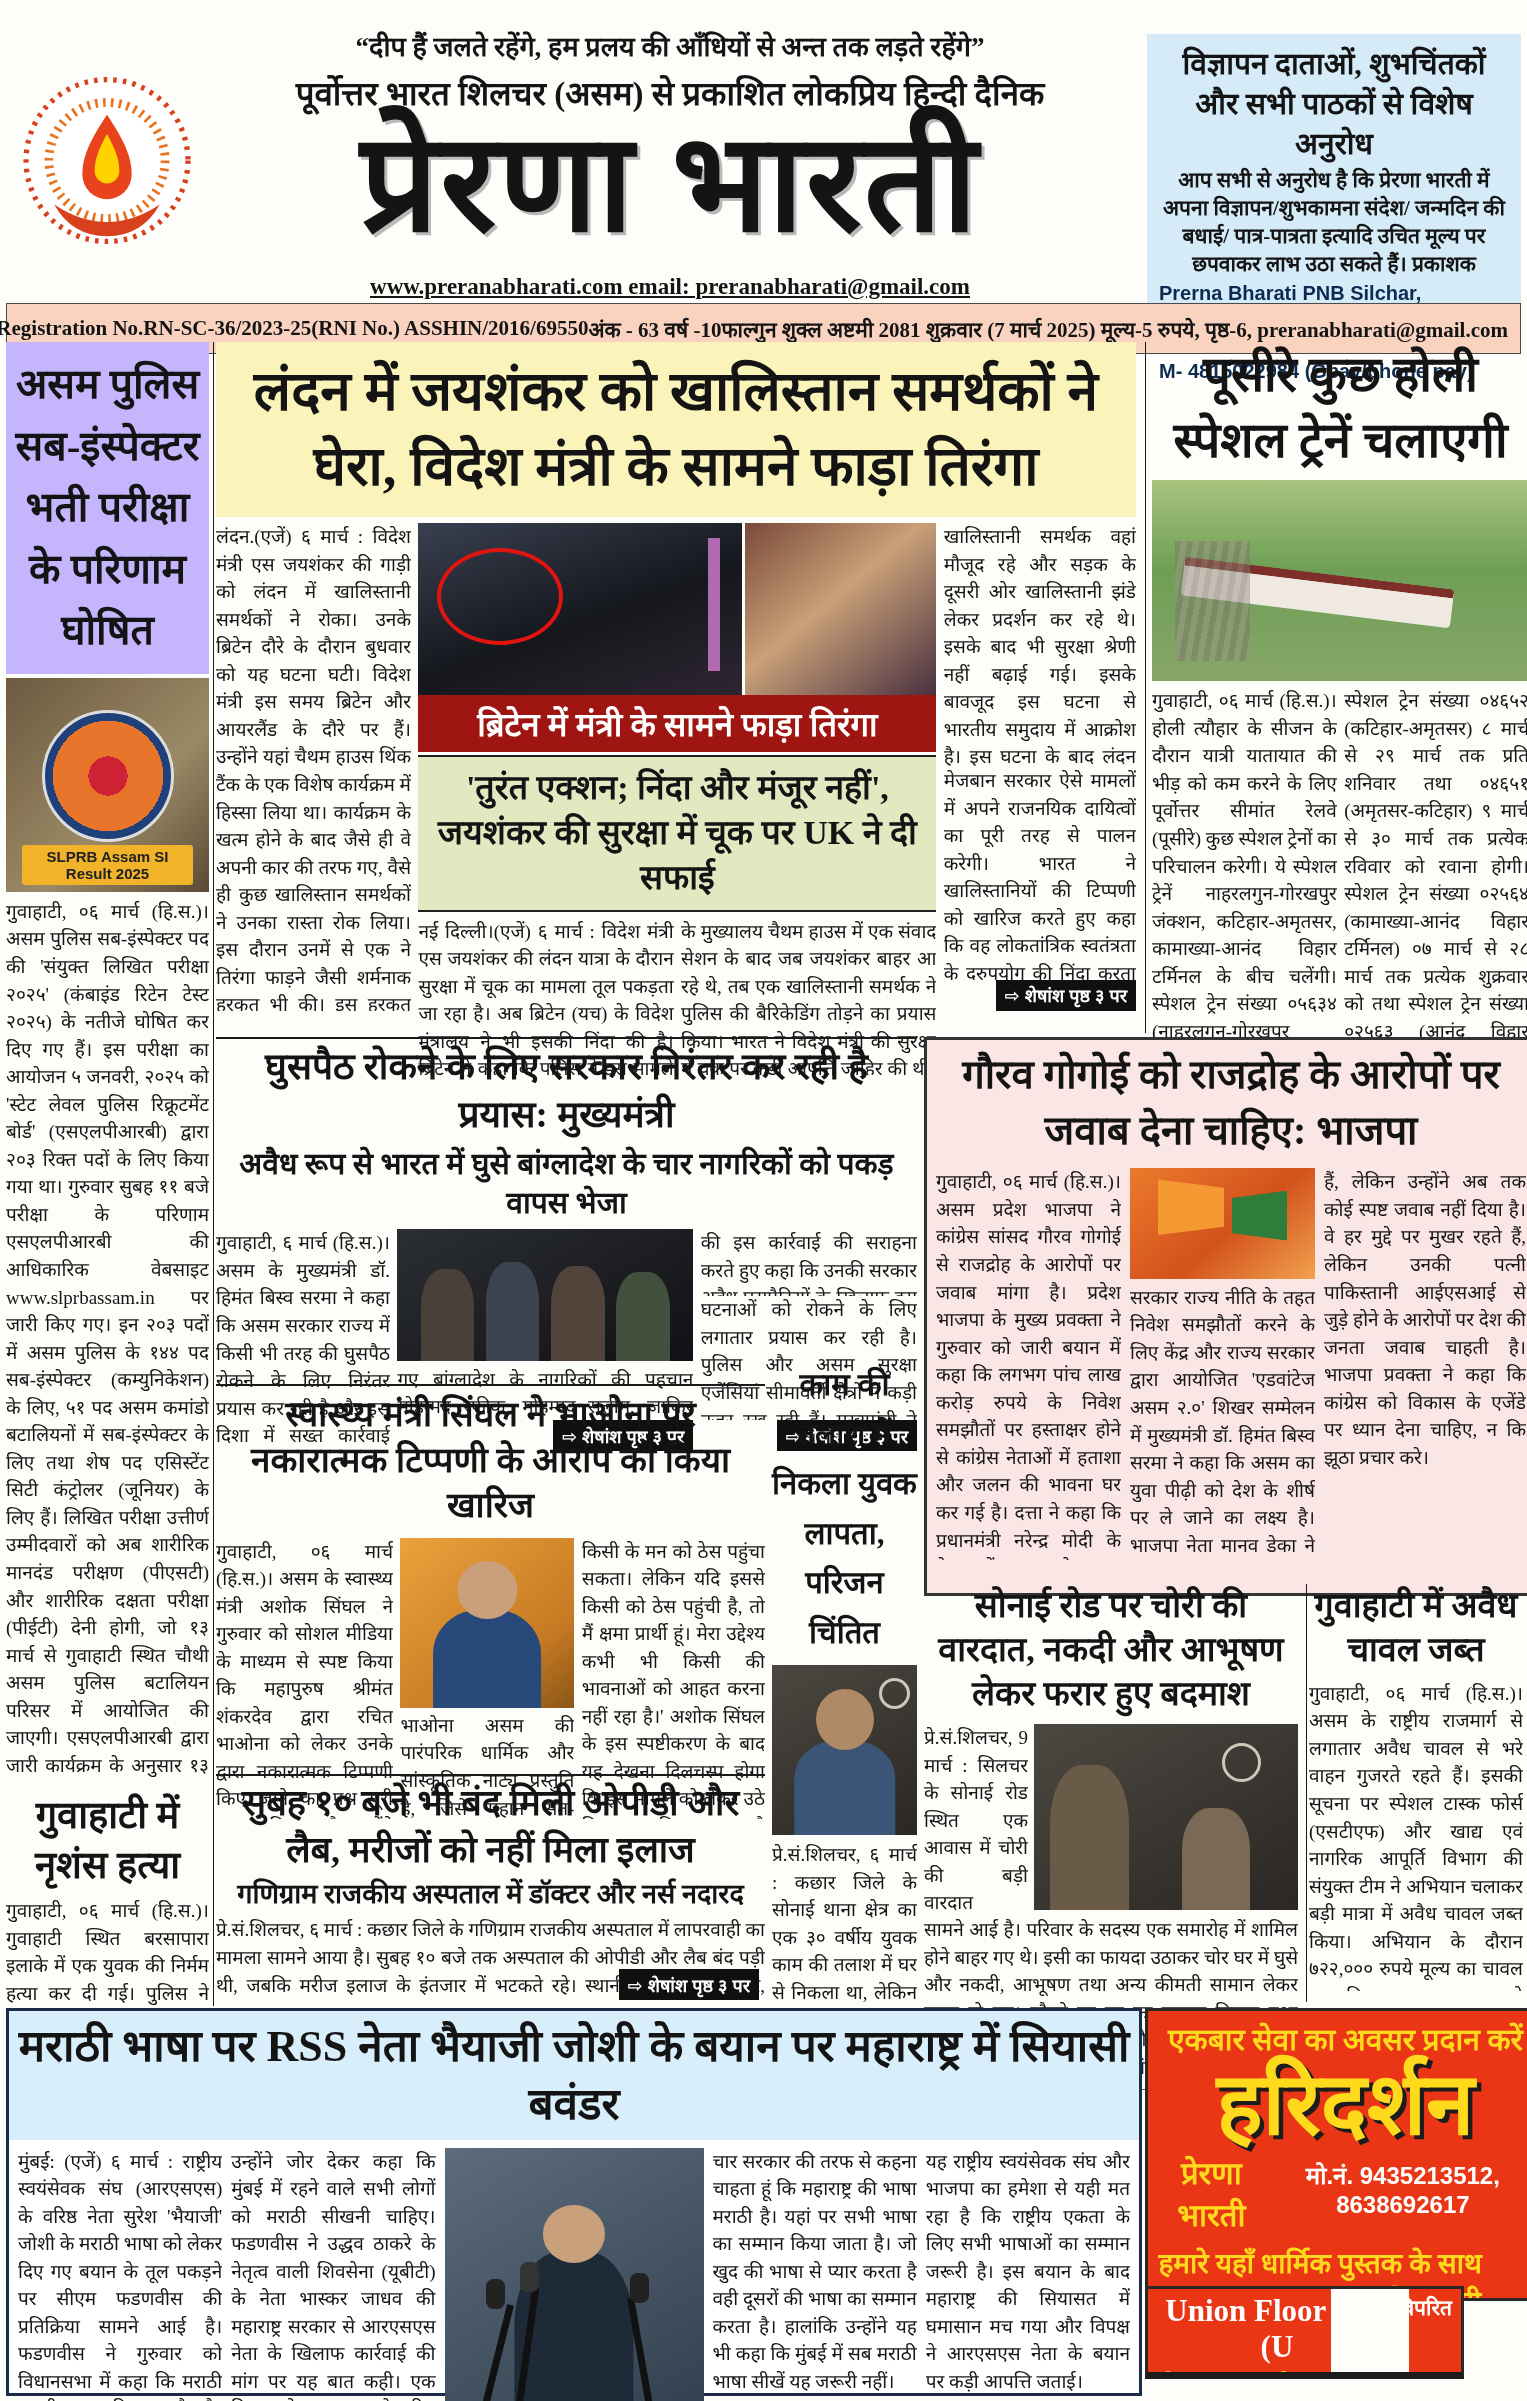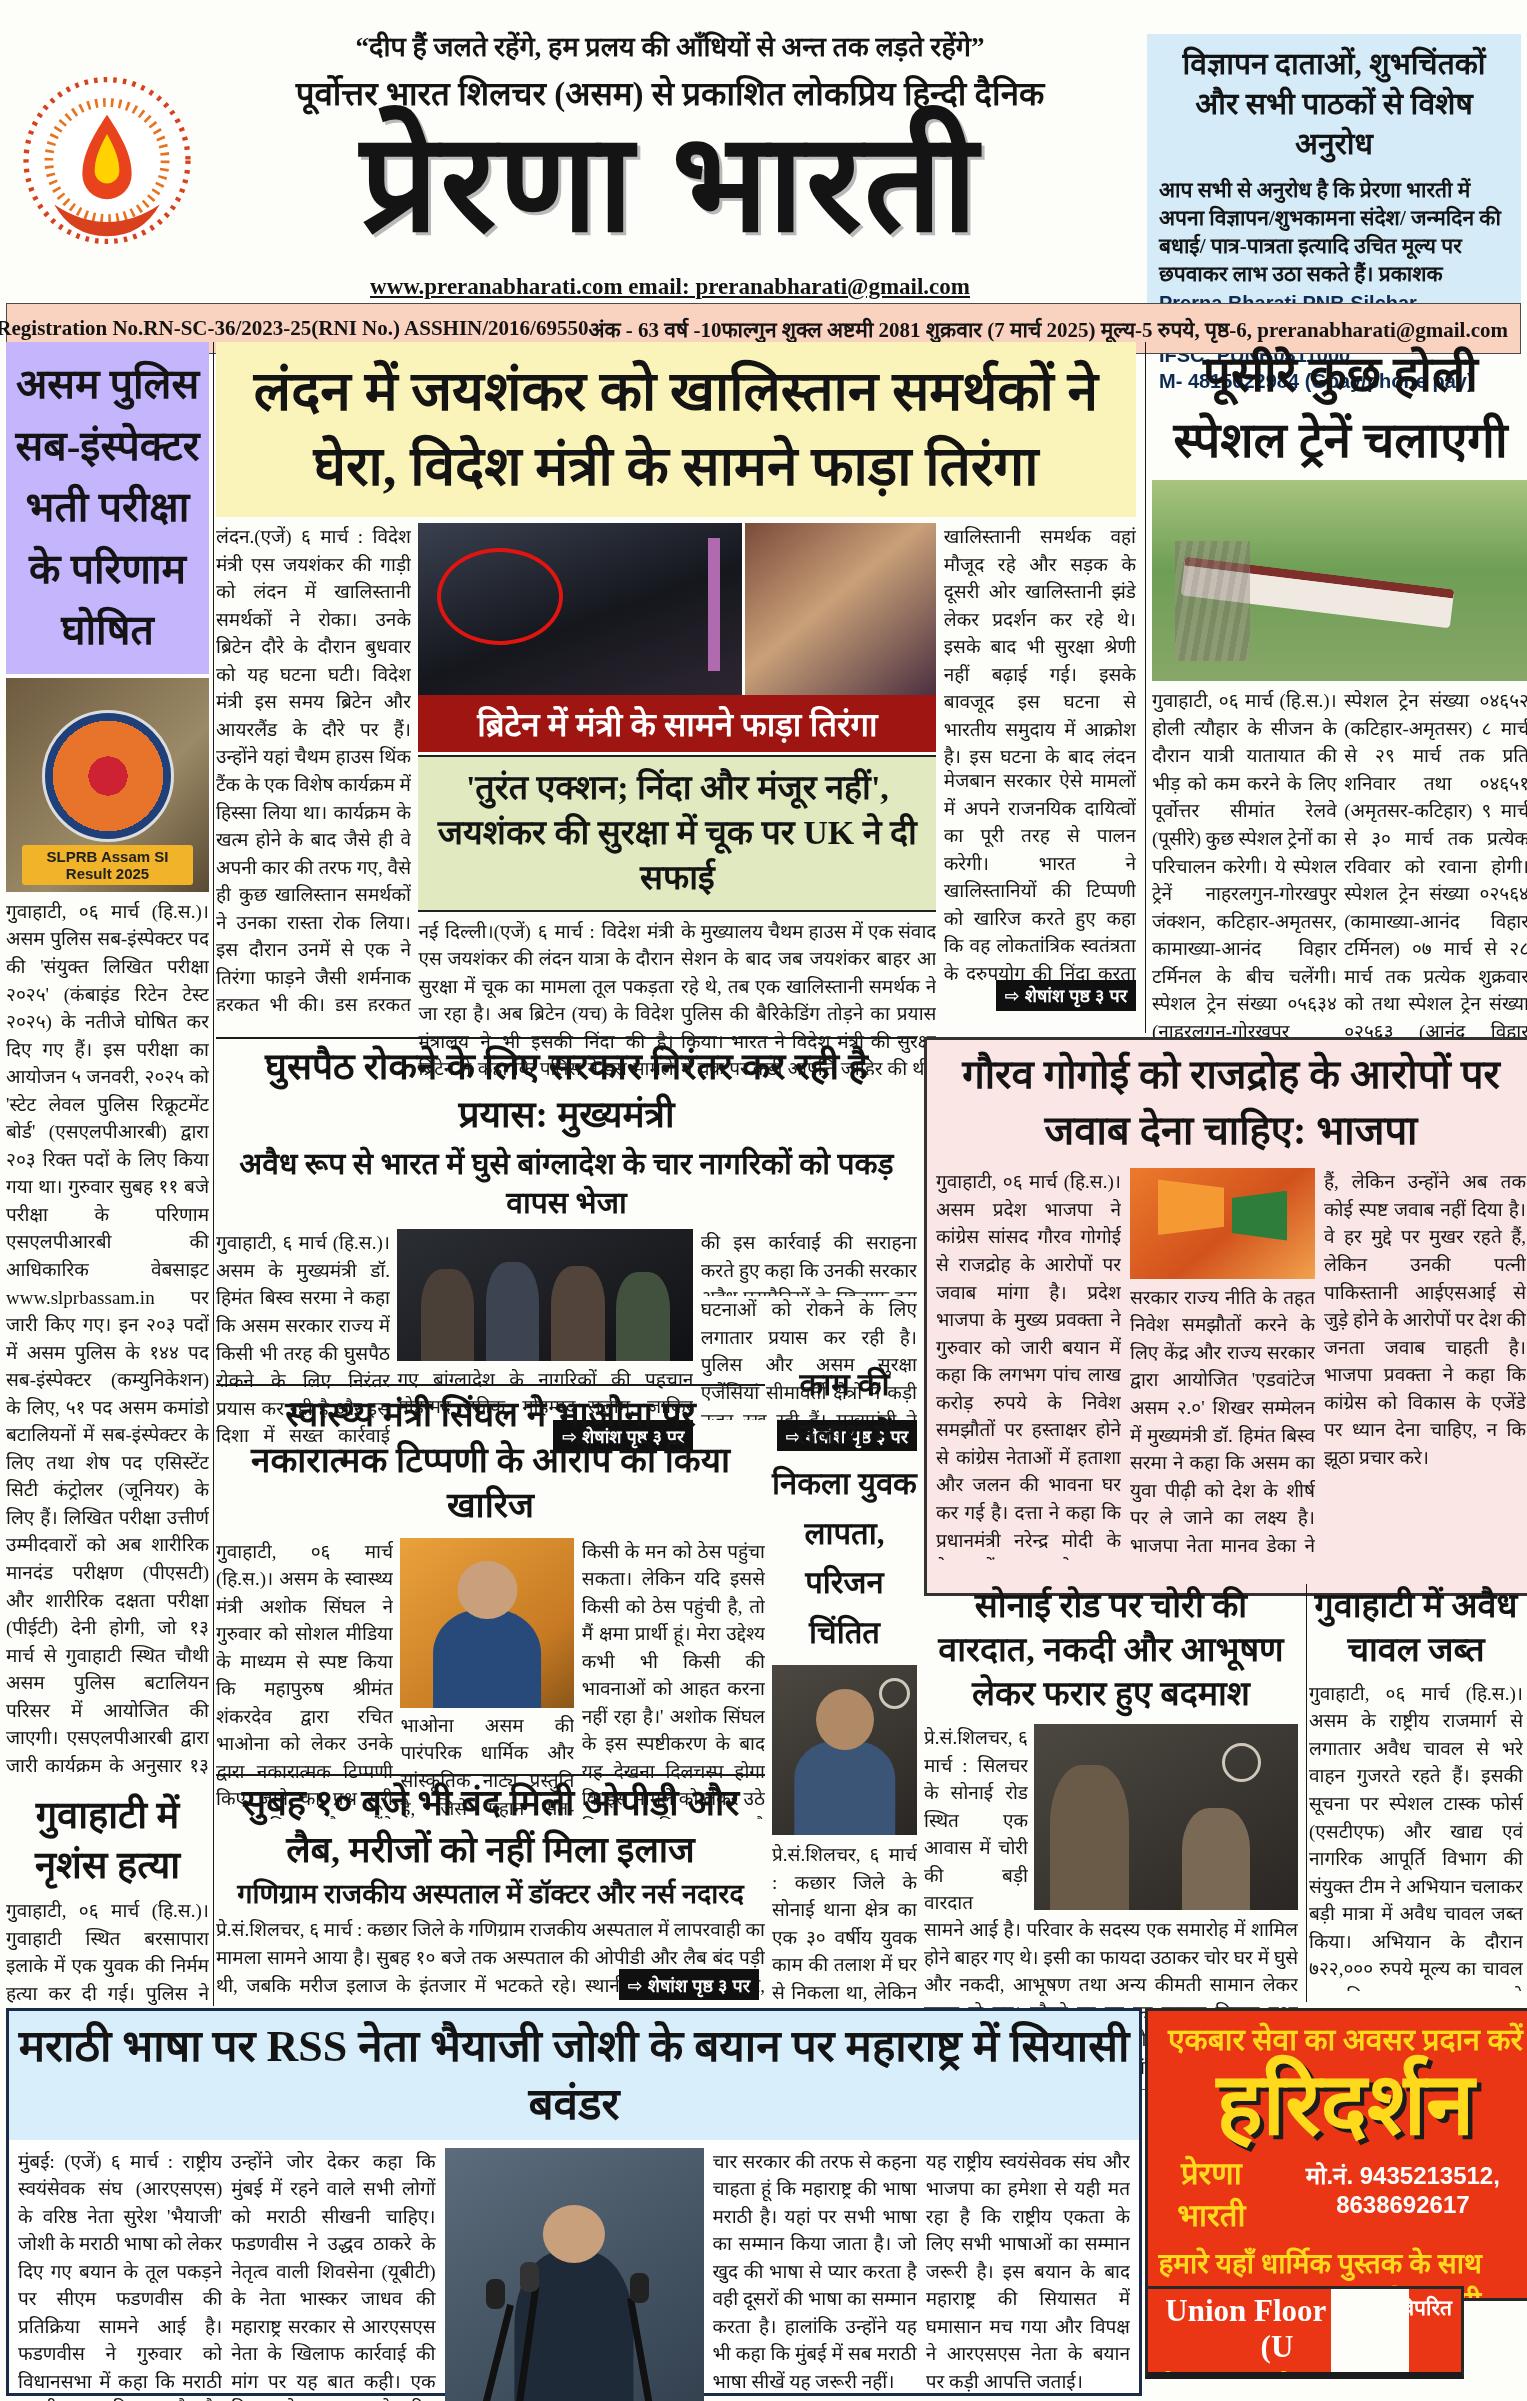--- a/index.html
+++ b/index.html
@@ -7,21 +7,21 @@
         font-family:"Liberation Serif","DejaVu Serif",serif;color:#141414;overflow:hidden}
   .abs{position:absolute}
   .center{text-align:center}
   
   .slogan{font-size:27px;font-weight:700}
   .publine{font-size:33px;font-weight:700;margin-top:6px}
   .title{font-size:137px;font-weight:900;line-height:1.02;letter-spacing:2.2px;text-shadow:3px 3px 0 #b9b9b9}
   .webline{font-size:23px;font-weight:700;text-decoration:underline;margin-top:19px}
   .appeal{background:#d5ecf8;padding:10.4px 12px;text-align:center}
   .ap-h{font-size:30px;font-weight:900;line-height:1.32}
-  .ap-b{font-size:21px;font-weight:700;text-align:left;margin-top:14px;line-height:1.33}
+  .ap-b{font-size:21px;font-weight:700;text-align:center;margin-top:4px;line-height:1.33}
   .ap-l{font-size:20px;font-weight:700;text-align:left;color:#0c2a52;margin-top:3px;
         font-family:"Liberation Sans","DejaVu Sans",sans-serif}
   .regbar{background:#f9d2c0;border:1.5px solid #4a4a4a;display:flex;align-items:center;
           justify-content:flex-end;padding:8px 12px;font-size:21px;font-weight:700;white-space:nowrap}
   
   .hl{font-weight:900;text-align:center;line-height:1.3}
   .body-txt{font-size:19px;line-height:1.45;text-align:justify;overflow:hidden}
   .cont{display:inline-block;background:#101010;color:#fff;font-size:18px;font-weight:700;
         padding:3.7px 9px;font-family:"Liberation Sans","DejaVu Sans",sans-serif;white-space:nowrap}
   .band{background:#9e1512;color:#fff;font-weight:900;font-size:33px;text-align:center;padding:6px 0}
@@ -208,21 +208,21 @@
   <div class="abs rule-t" style="left:216px;top:1774px;width:549px;height:226px;padding-top:4.4px">
     <div class="hl" style="font-size:36px">सुबह १० बजे भी बंद मिली ओपीडी और लैब, मरीजों को नहीं मिला इलाज</div>
     <div class="hl" style="font-size:27px;margin-top:3px">गणिग्राम राजकीय अस्पताल में डॉक्टर और नर्स नदारद</div>
     <div class="body-txt" style="height:80px;margin-top:4.4px">प्रे.सं.शिलचर, ६ मार्च : कछार जिले के गणिग्राम राजकीय अस्पताल में लापरवाही का मामला सामने आया है। सुबह १० बजे तक अस्पताल की ओपीडी और लैब बंद पड़ी थी, जबकि मरीज इलाज के इंतजार में भटकते रहे। स्थानीय लोगों के अनुसार, अस्पताल की ओपीडी सुबह ९ बजे खुल जानी चाहिए थी, लेकिन तय समय के दो घंटे बाद भी वहां कोई डॉक्टर या नर्स मौजूद नहीं था। मरीजों और उनके परिजनों ने जब इस देरी को लेकर सवाल उठाए, तो अस्पताल कर्मचारियों की ओर से कोई संतोषजनक जवाब नहीं मिला। इस लापरवाही के चलते</div>
     <div class="cont" style="position:absolute;right:6px;bottom:6px">⇨ शेषांश पृष्ठ ३ पर</div>
   </div>
 
   <div class="abs" style="left:924px;top:1584px;width:374px;height:418px">
     <div class="hl" style="font-size:34px">सोनाई रोड पर चोरी की वारदात, नकदी और आभूषण लेकर फरार हुए बदमाश</div>
     <div style="display:flex;gap:6px;margin-top:7.4px;height:186px">
-      <div class="body-txt" style="width:104px;flex:none">प्रे.सं.शिलचर, ६ मार्च : सिलचर के सोनाई रोड स्थित एक आवास में चोरी की बड़ी वारदात</div>
+      <div class="body-txt" style="width:104px;flex:none">प्रे.सं.शिलचर, 9 मार्च : सिलचर के सोनाई रोड स्थित एक आवास में चोरी की बड़ी वारदात</div>
       <div class="ph ph-room" style="flex:1">
         <div style="position:absolute;right:14%;top:10%;width:33px;height:33px;border:3px solid #cfc7ba;border-radius:50%"></div>
         <div style="position:absolute;left:6%;bottom:0;width:30%;height:78%;background:#6a5a48;border-radius:40% 40% 0 0"></div>
         <div style="position:absolute;left:56%;bottom:0;width:26%;height:55%;background:#7a6a55;border-radius:40% 40% 0 0"></div>
       </div>
     </div>
     <div class="body-txt" style="height:174px;margin-top:6px">सामने आई है। परिवार के सदस्य एक समारोह में शामिल होने बाहर गए थे। इसी का फायदा उठाकर चोर घर में घुसे और नकदी, आभूषण तथा अन्य कीमती सामान लेकर फरार हो गए। लौटने पर घर का सामान बिखरा हुआ मिला। सूचना मिलते ही पुलिस मौके पर पहुंची और जांच शुरू कर दी। पुलिस मामले को गंभीरता से लेते हुए चोरी में शामिल बदमाशों की तलाश में जुट गई है।</div>
   </div>
 
   <div class="abs" style="left:1306px;top:1584px;width:214px;height:418px;border-left:1.5px solid #1a1a1a;padding-left:2px">

